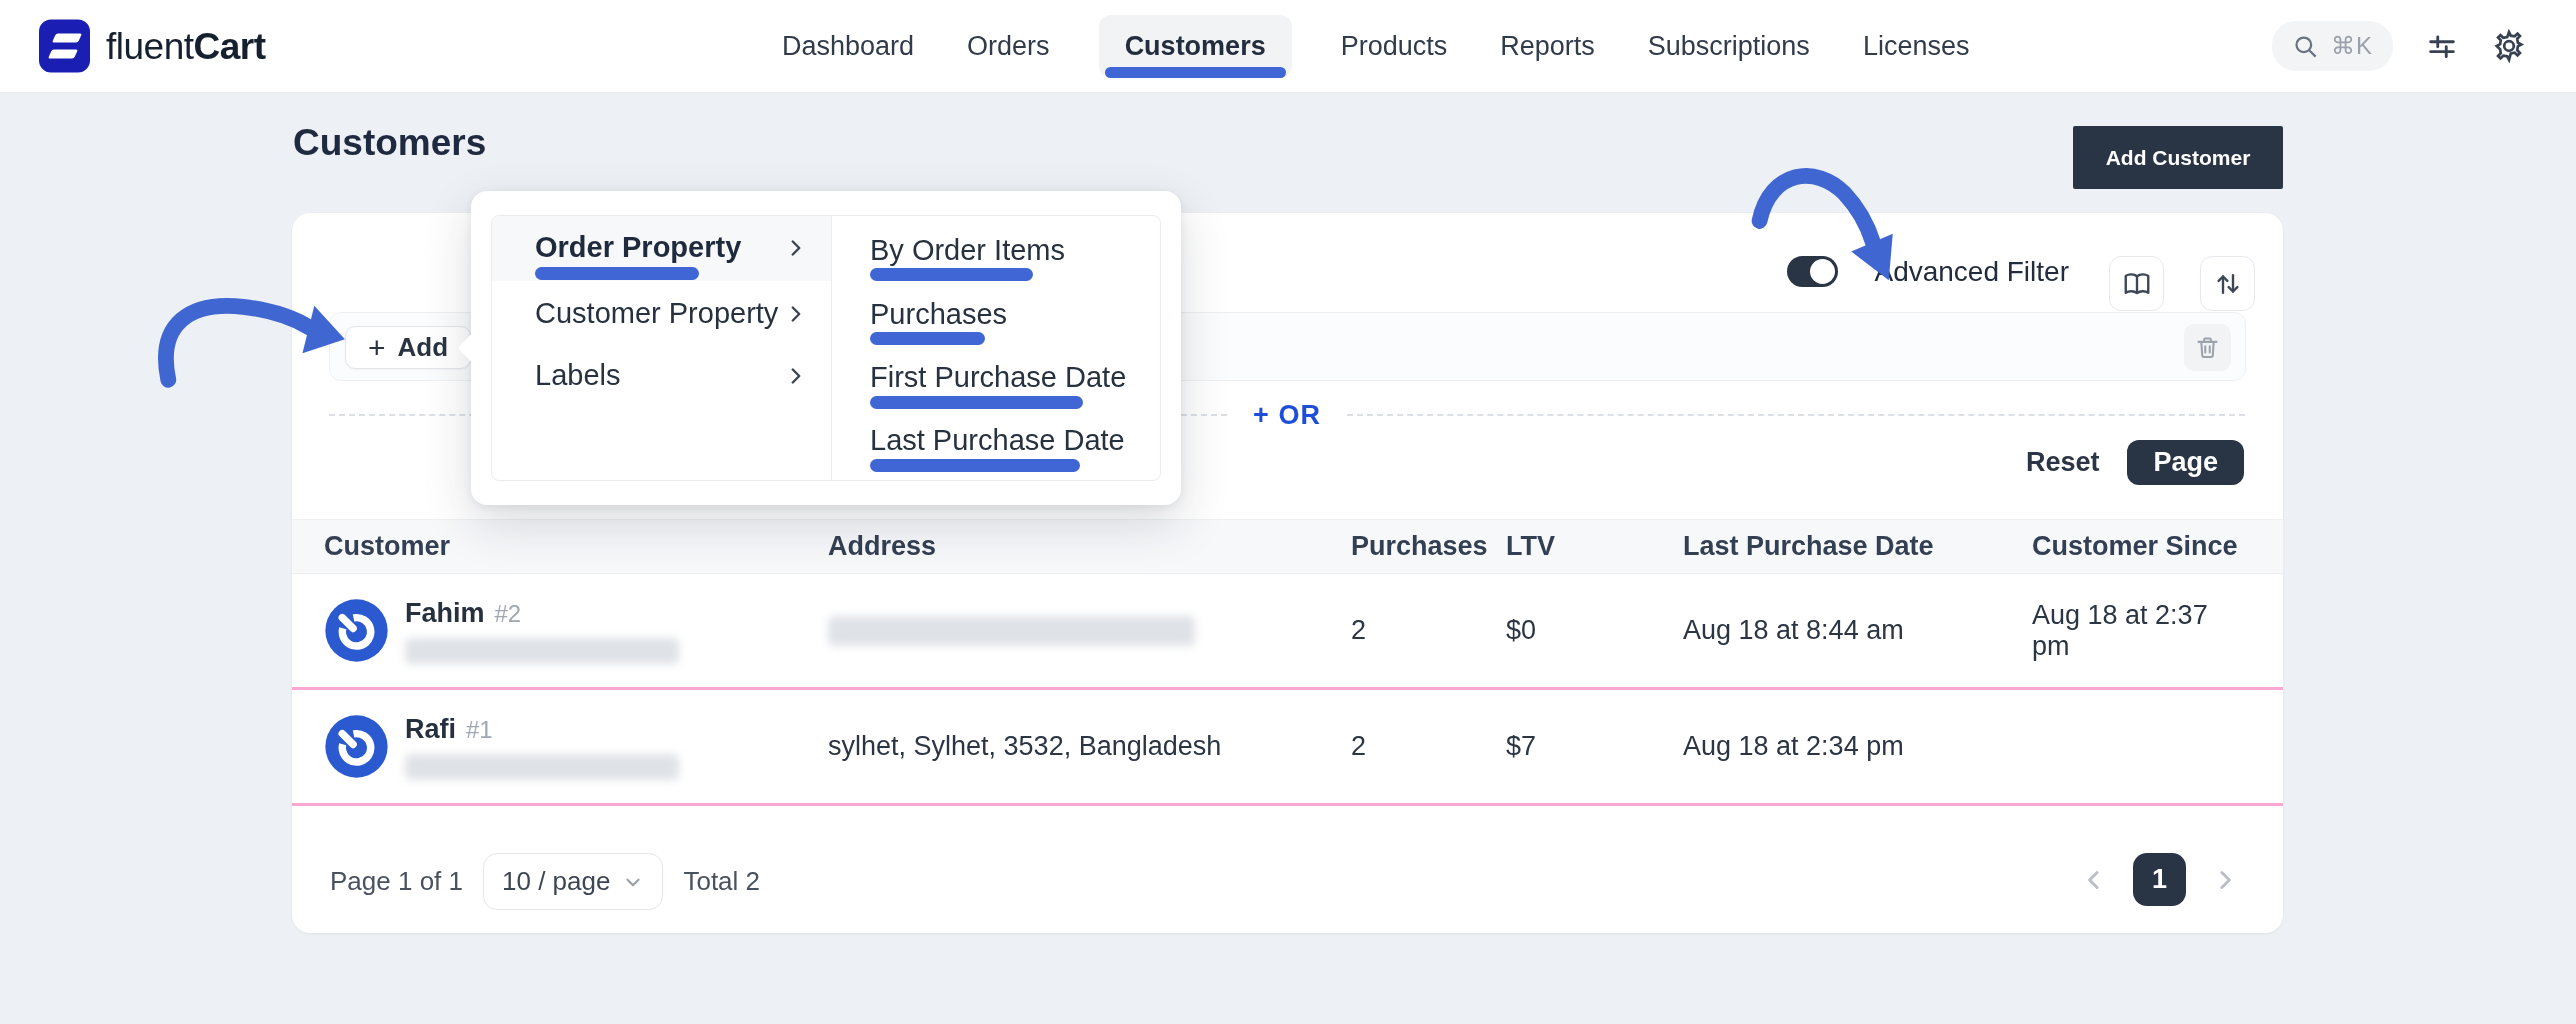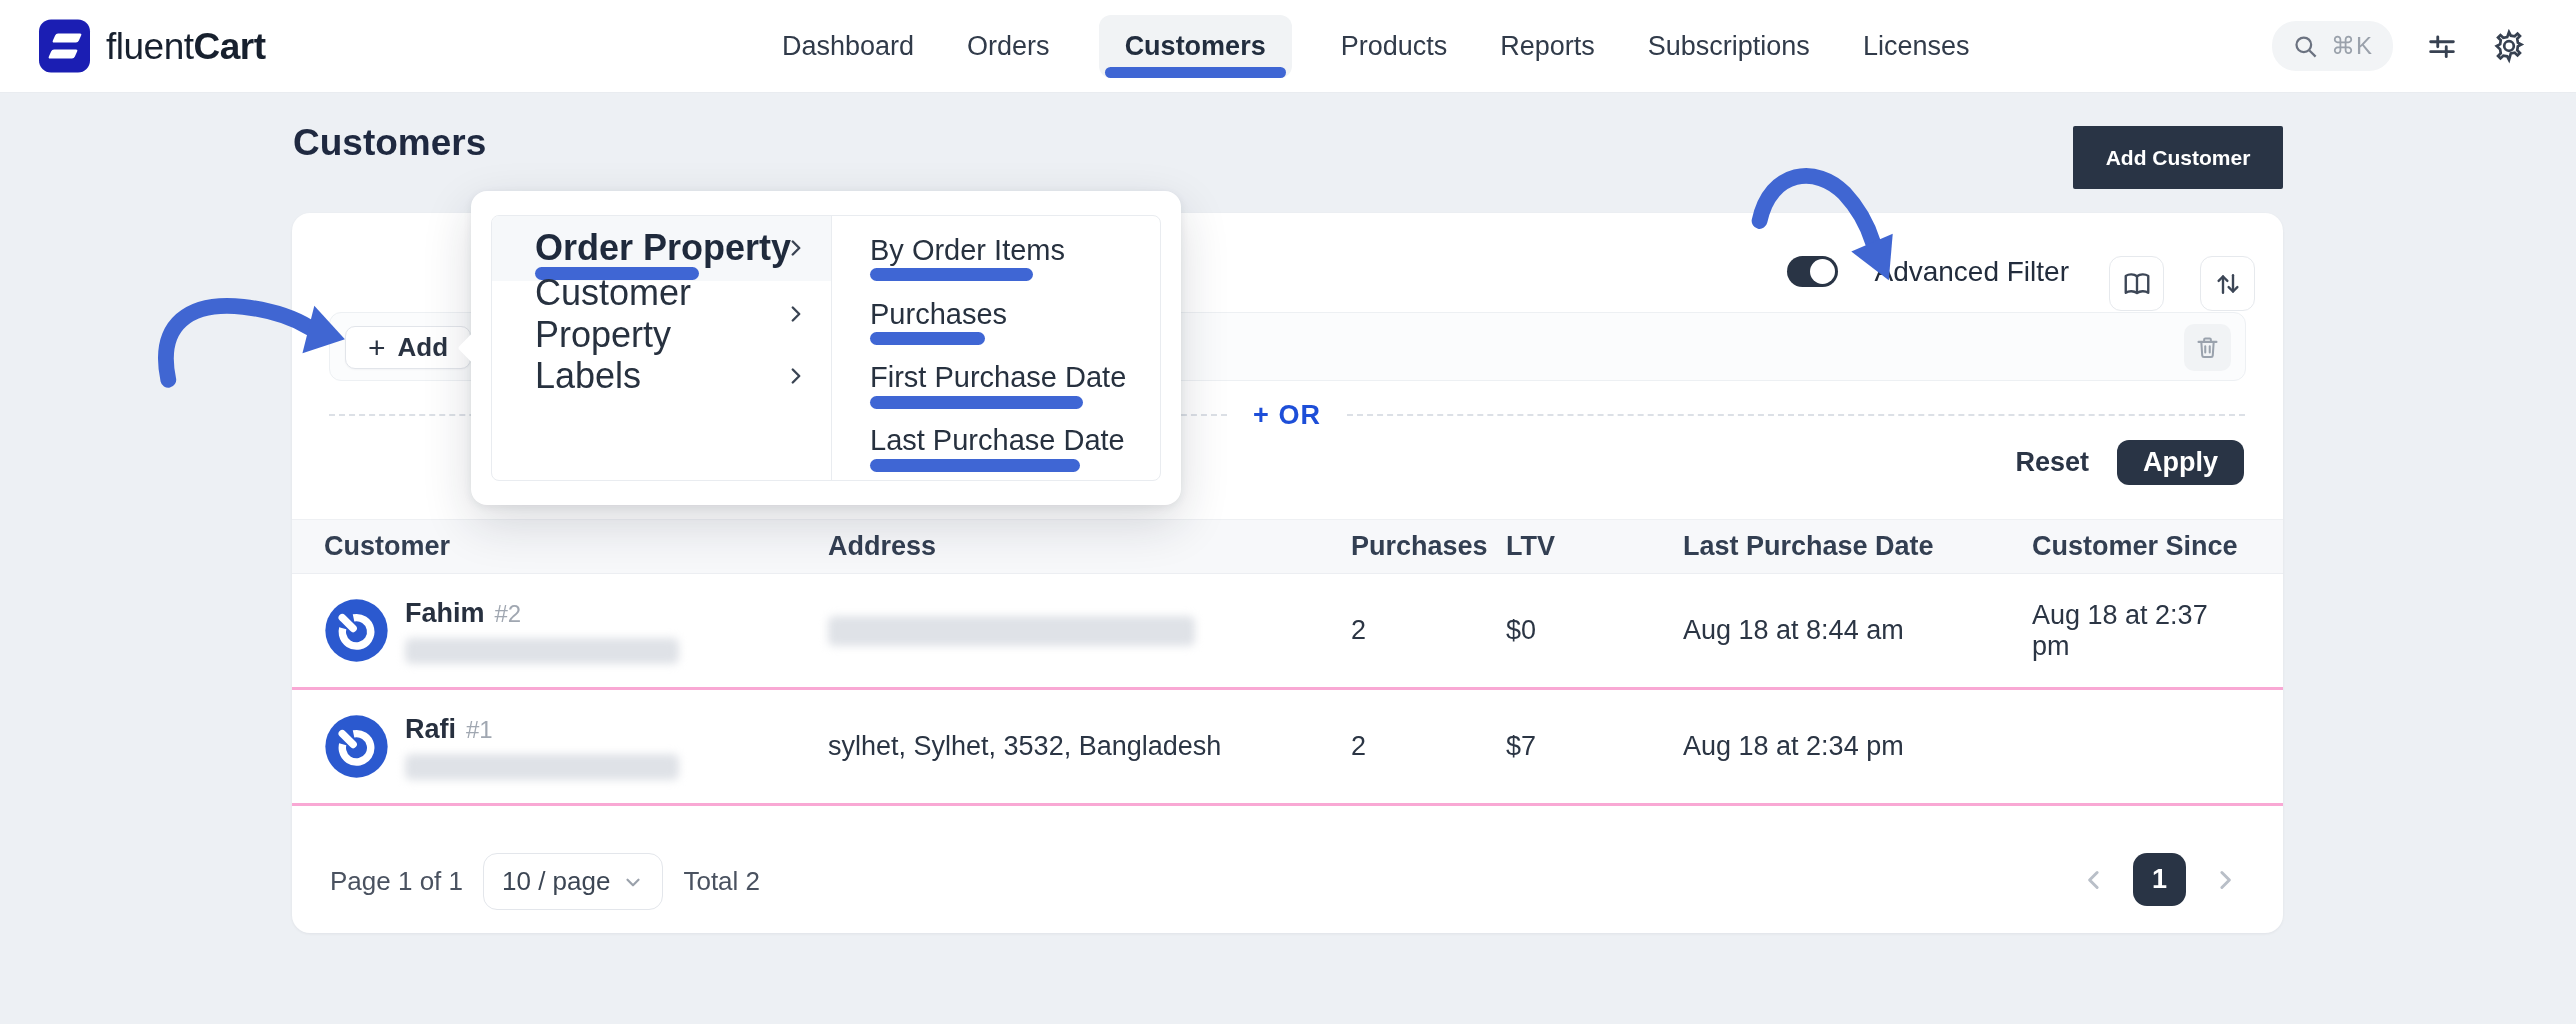--- a/index.html
+++ b/index.html
@@ -84,21 +84,21 @@
     display:flex;align-items:center;justify-content:center;cursor:pointer;}
 
   
   .popup{position:absolute;left:471px;top:191px;width:710px;height:314px;background:#fff;border-radius:16px;
     box-shadow:0 18px 49px rgba(23,32,52,.16),0 2px 8px rgba(23,32,52,.08);z-index:50;}
   .popup-notch{position:absolute;left:-9px;top:146px;width:22px;height:22px;background:#fff;transform:rotate(45deg);border-radius:3px;}
   .popup-panel{position:absolute;left:20px;right:20px;top:24px;bottom:24px;border:1px solid #e9ecf0;border-radius:8px;display:flex;overflow:hidden;}
   .panel-left{width:340px;border-right:1px solid #e9ecf0;position:relative;}
   .panel-right{flex:1;position:relative;}
   .group-item{position:absolute;left:0;right:0;height:43px;display:flex;align-items:center;cursor:pointer;}
-  .group-item .glabel{margin-left:43px;font-size:36px;color:#27313f;}
+  .group-item .glabel{margin-left:43px;font-size:29px;color:#27313f;}
   .group-item .chev{position:absolute;right:22px;display:flex;}
   .group-hl{position:absolute;left:0;right:0;top:0;height:65px;background:#f6f8fa;}
   .group-item.active .glabel{font-weight:700;color:#1f2a3c;}
   .skel{position:absolute;height:13px;border-radius:7px;background:var(--accent-blue);}
   .opt-item{position:absolute;left:0;right:0;height:43px;display:flex;align-items:center;cursor:pointer;}
   .opt-item .olabel{margin-left:38px;font-size:29px;color:#27313f;}
 
   
   .annot{position:absolute;left:0;top:0;width:2576px;height:1024px;pointer-events:none;z-index:60;}
 </style>
@@ -191,21 +191,21 @@
   </div>
 
   <div class="or-divider">
     <div class="line"></div>
     <div class="or-label">+ OR</div>
     <div class="line"></div>
   </div>
 
   <div class="filter-actions">
     <div class="reset-btn">Reset</div>
-    <div class="apply-btn">Apply</div>
+    <div class="apply-btn">Page</div>
   </div>
 
   <div class="table">
     <div class="thead tgrid">
       <div>Customer</div>
       <div>Address</div>
       <div>Purchases</div>
       <div>LTV</div>
       <div>Last Purchase Date</div>
       <div>Customer Since</div>

